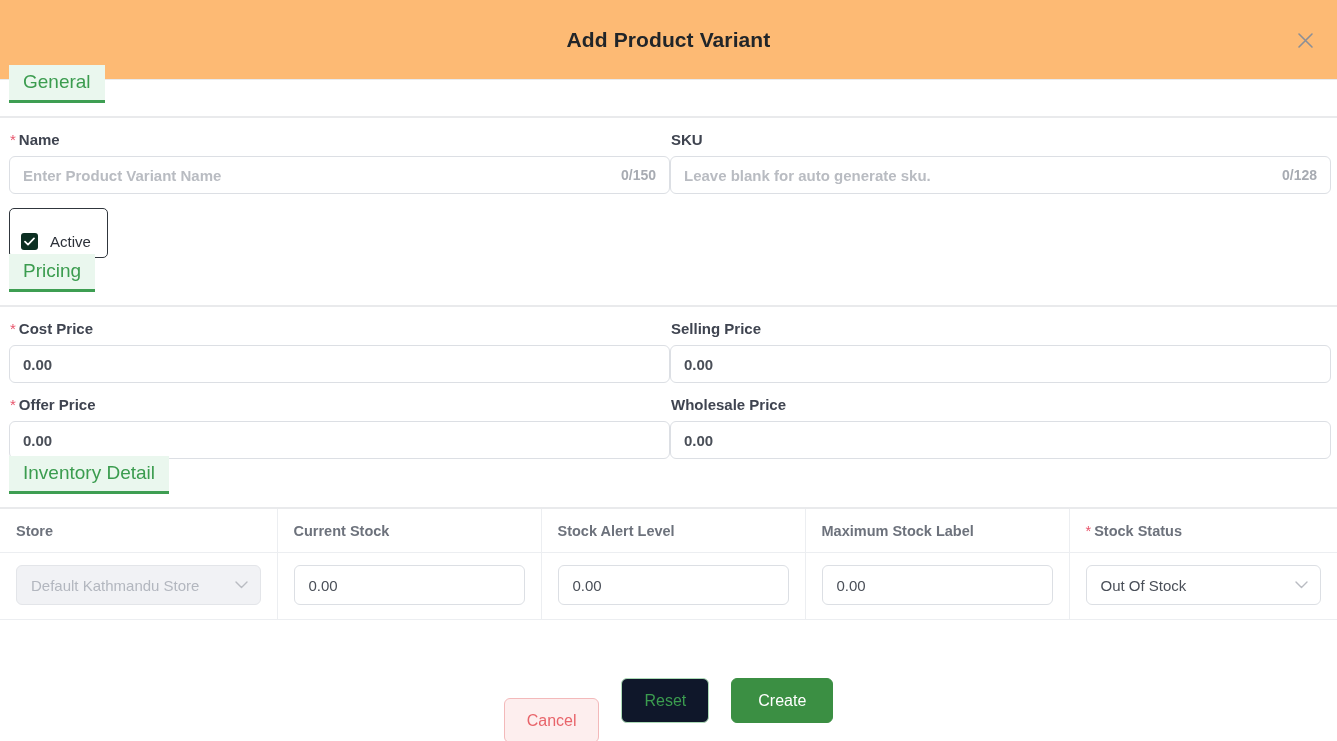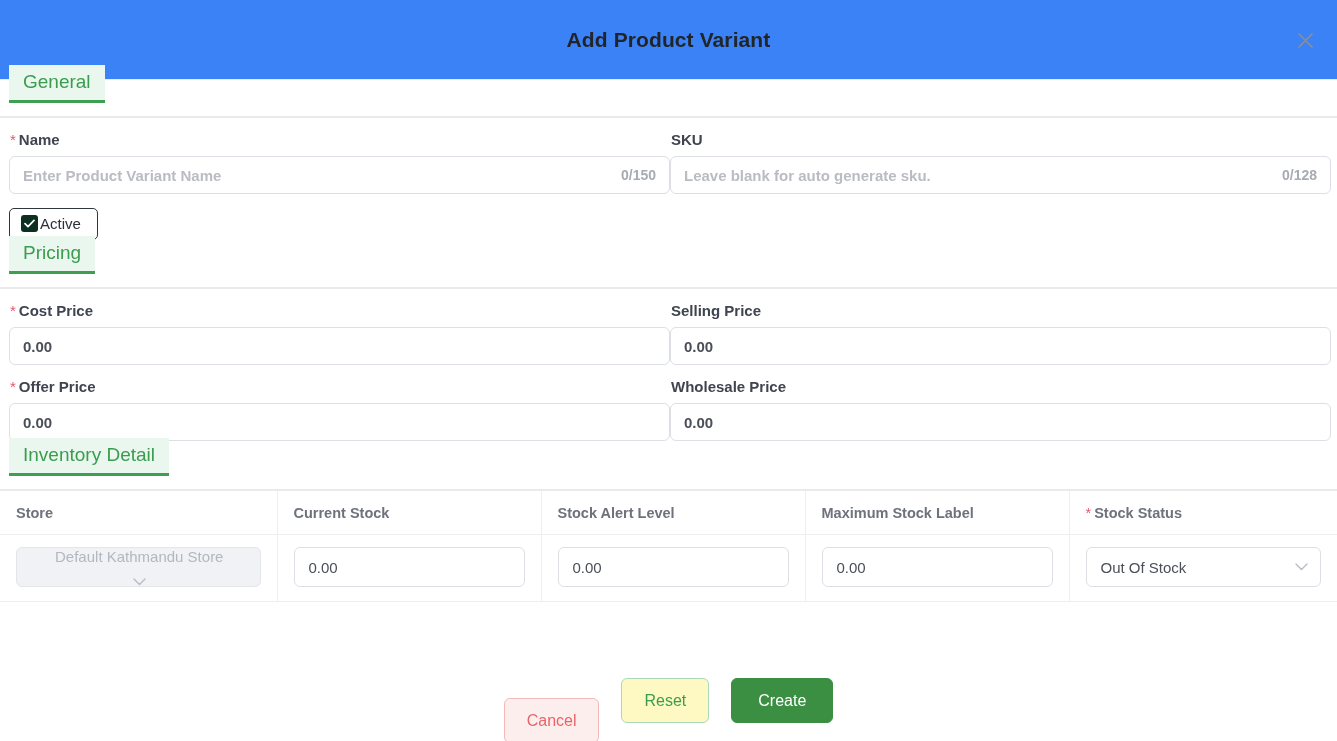--- a/index.html
+++ b/index.html
@@ -8,21 +8,21 @@
     width: 1337px; height: 741px;
     background: #ffffff;
     font-family: "Liberation Sans", sans-serif;
     overflow: hidden;
   }
 
   
   .modal-header {
     position: relative;
     height: 80px;
-    background: #3b82f6;
+    background: #fdba74;
     border-bottom: 1px solid #e8eaed;
     display: flex;
     align-items: center;
     justify-content: center;
   }
   .modal-title {
     font-size: 21px;
     font-weight: bold;
     color: #212529;
     letter-spacing: 0.1px;
@@ -119,24 +119,24 @@
     transform: translateY(-50%);
     font-size: 14px;
     color: #a7abb2;
   }
 
   
   .active-box {
     margin: 14px 0 0 9px;
     display: inline-flex;
     align-items: center;
-    gap: 2px;
+    gap: 12px;
     border: 1px solid #30363d;
     border-radius: 5px;
-    padding: 6px 16px 7px 11px;
+    padding: 24px 16px 7px 11px;
     background: #fff;
     cursor: pointer;
   }
   .cbx {
     width: 17px; height: 17px;
     background: #0c2f22;
     border-radius: 3px;
     display: flex; align-items: center; justify-content: center;
   }
   .cbx svg { display: block; }
@@ -192,21 +192,20 @@
     padding: 0 12px 0 14px;
     font-size: 15px;
     color: #4a4f58;
     cursor: pointer;
   }
   .cell-select.disabled {
     background: #f1f2f5;
     color: #b3b7bf;
     border-color: #e3e5e9;
     cursor: not-allowed;
-    flex-direction: column;
   }
   .chev {
     color: #b9bcc2;
     display: flex;
     align-items: center;
   }
   .chev svg { display: block; }
 
   
   .modal-footer {
@@ -228,21 +227,21 @@
     cursor: pointer;
     border: 1px solid transparent;
   }
   .btn-cancel {
     background: #fdeeee;
     border-color: #f3b9ba;
     color: #e8646a;
     margin-top: 40px;
   }
   .btn-reset {
-    background: #fef9c3;
+    background: #0f172a;
     border-color: #abd9b6;
     color: #3b9c4f;
   }
   .btn-create {
     background: #3b8f43;
     border-color: #3b8f43;
     color: #ffffff;
     font-weight: normal;
     padding: 0 26px;
   }

